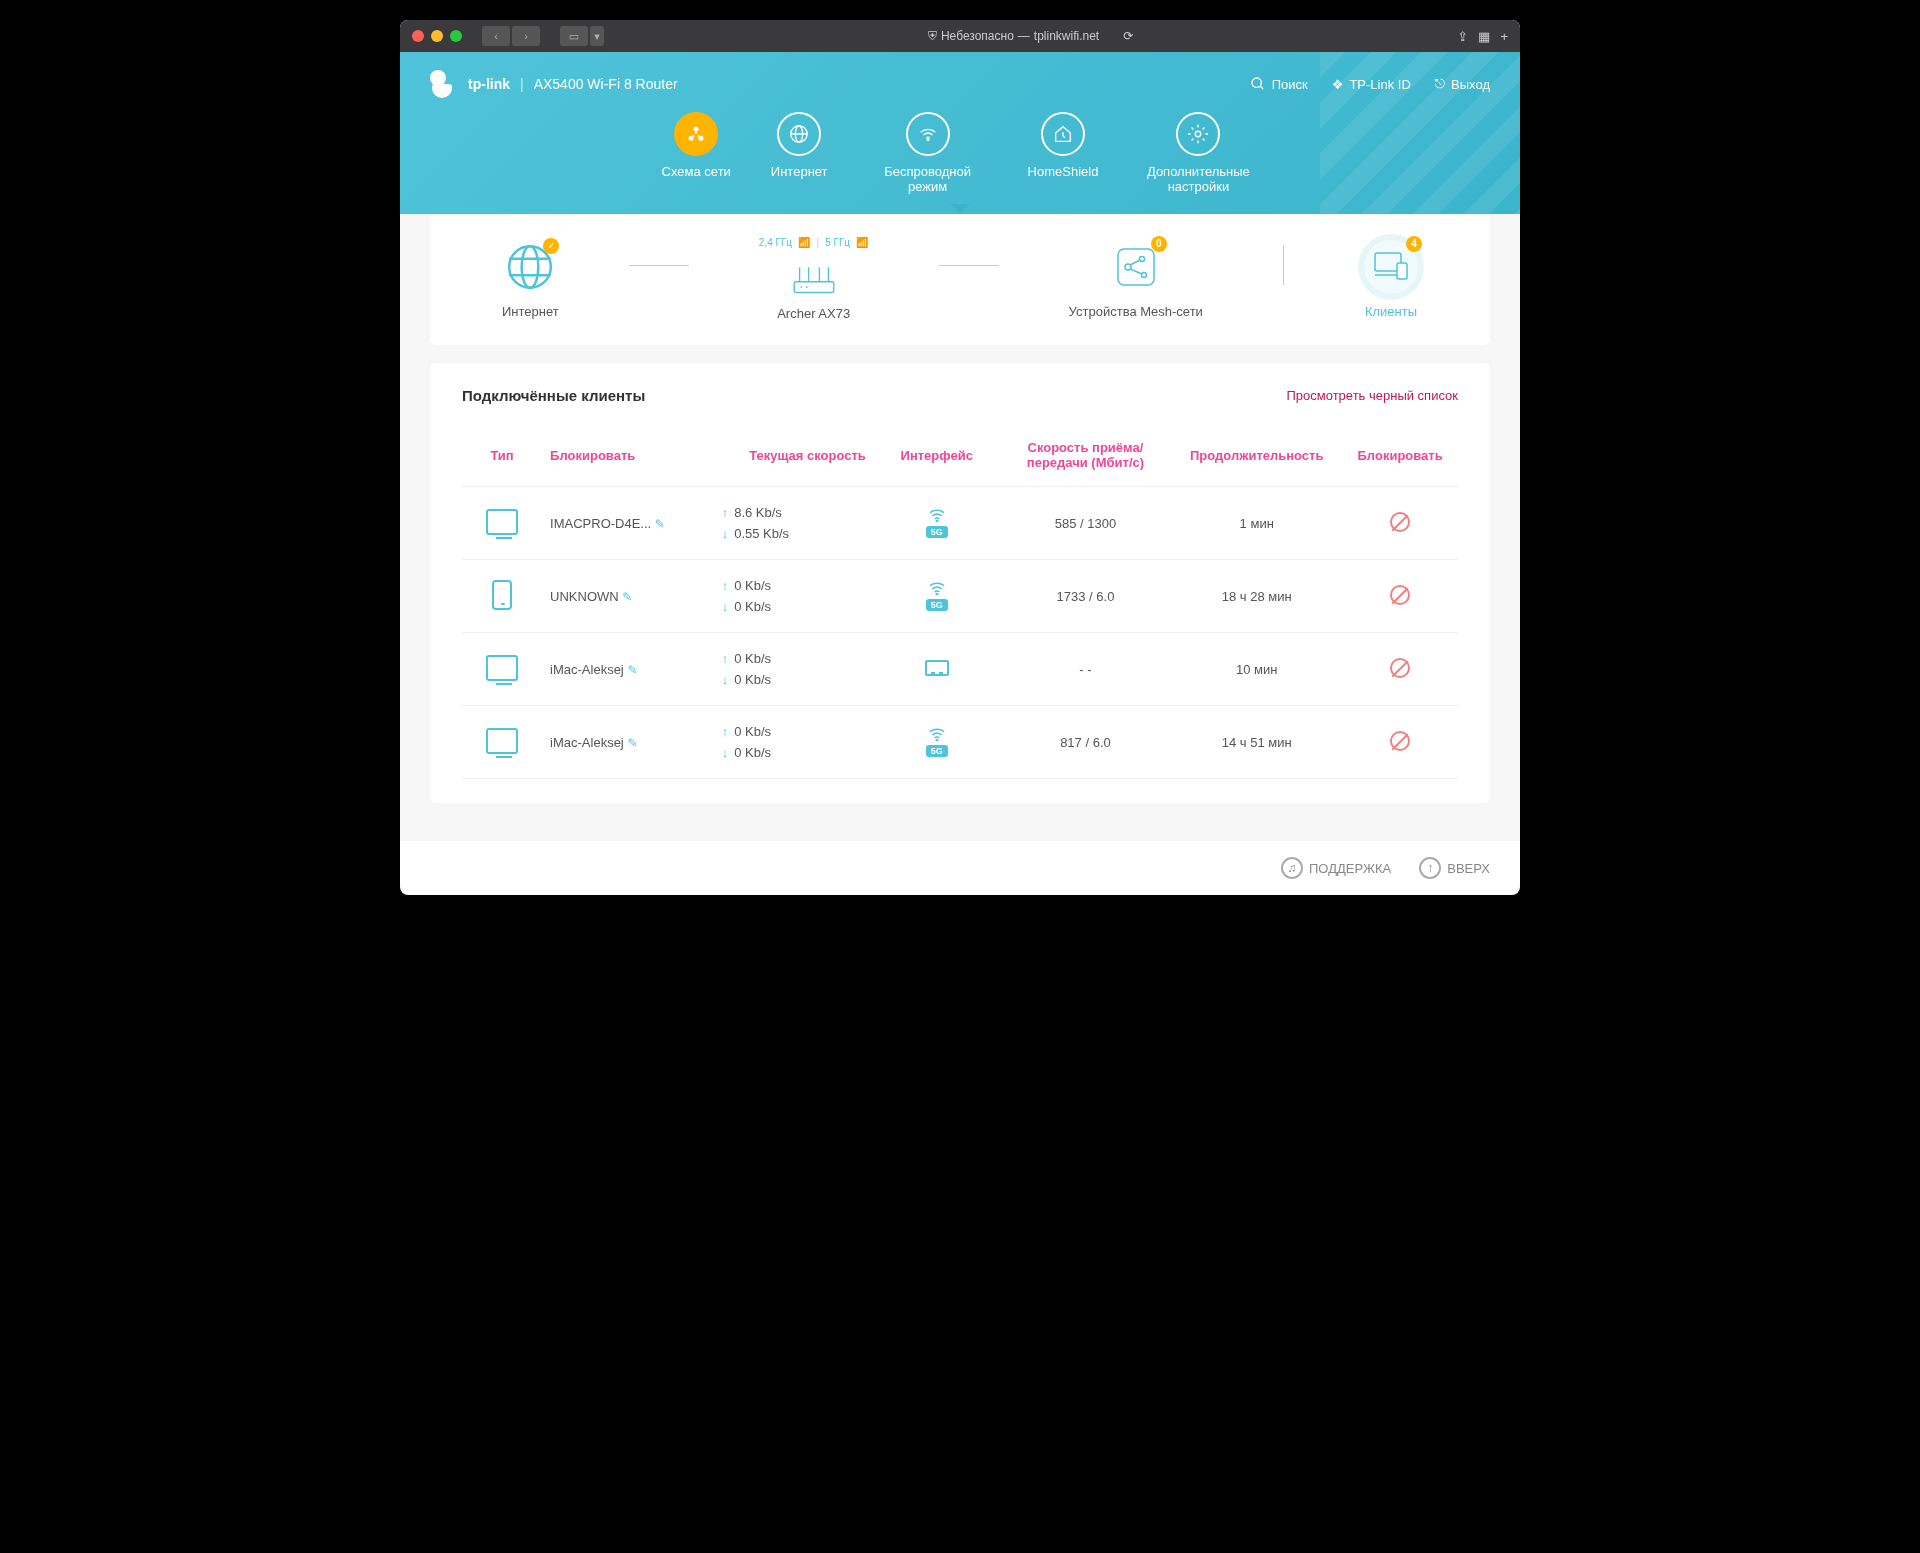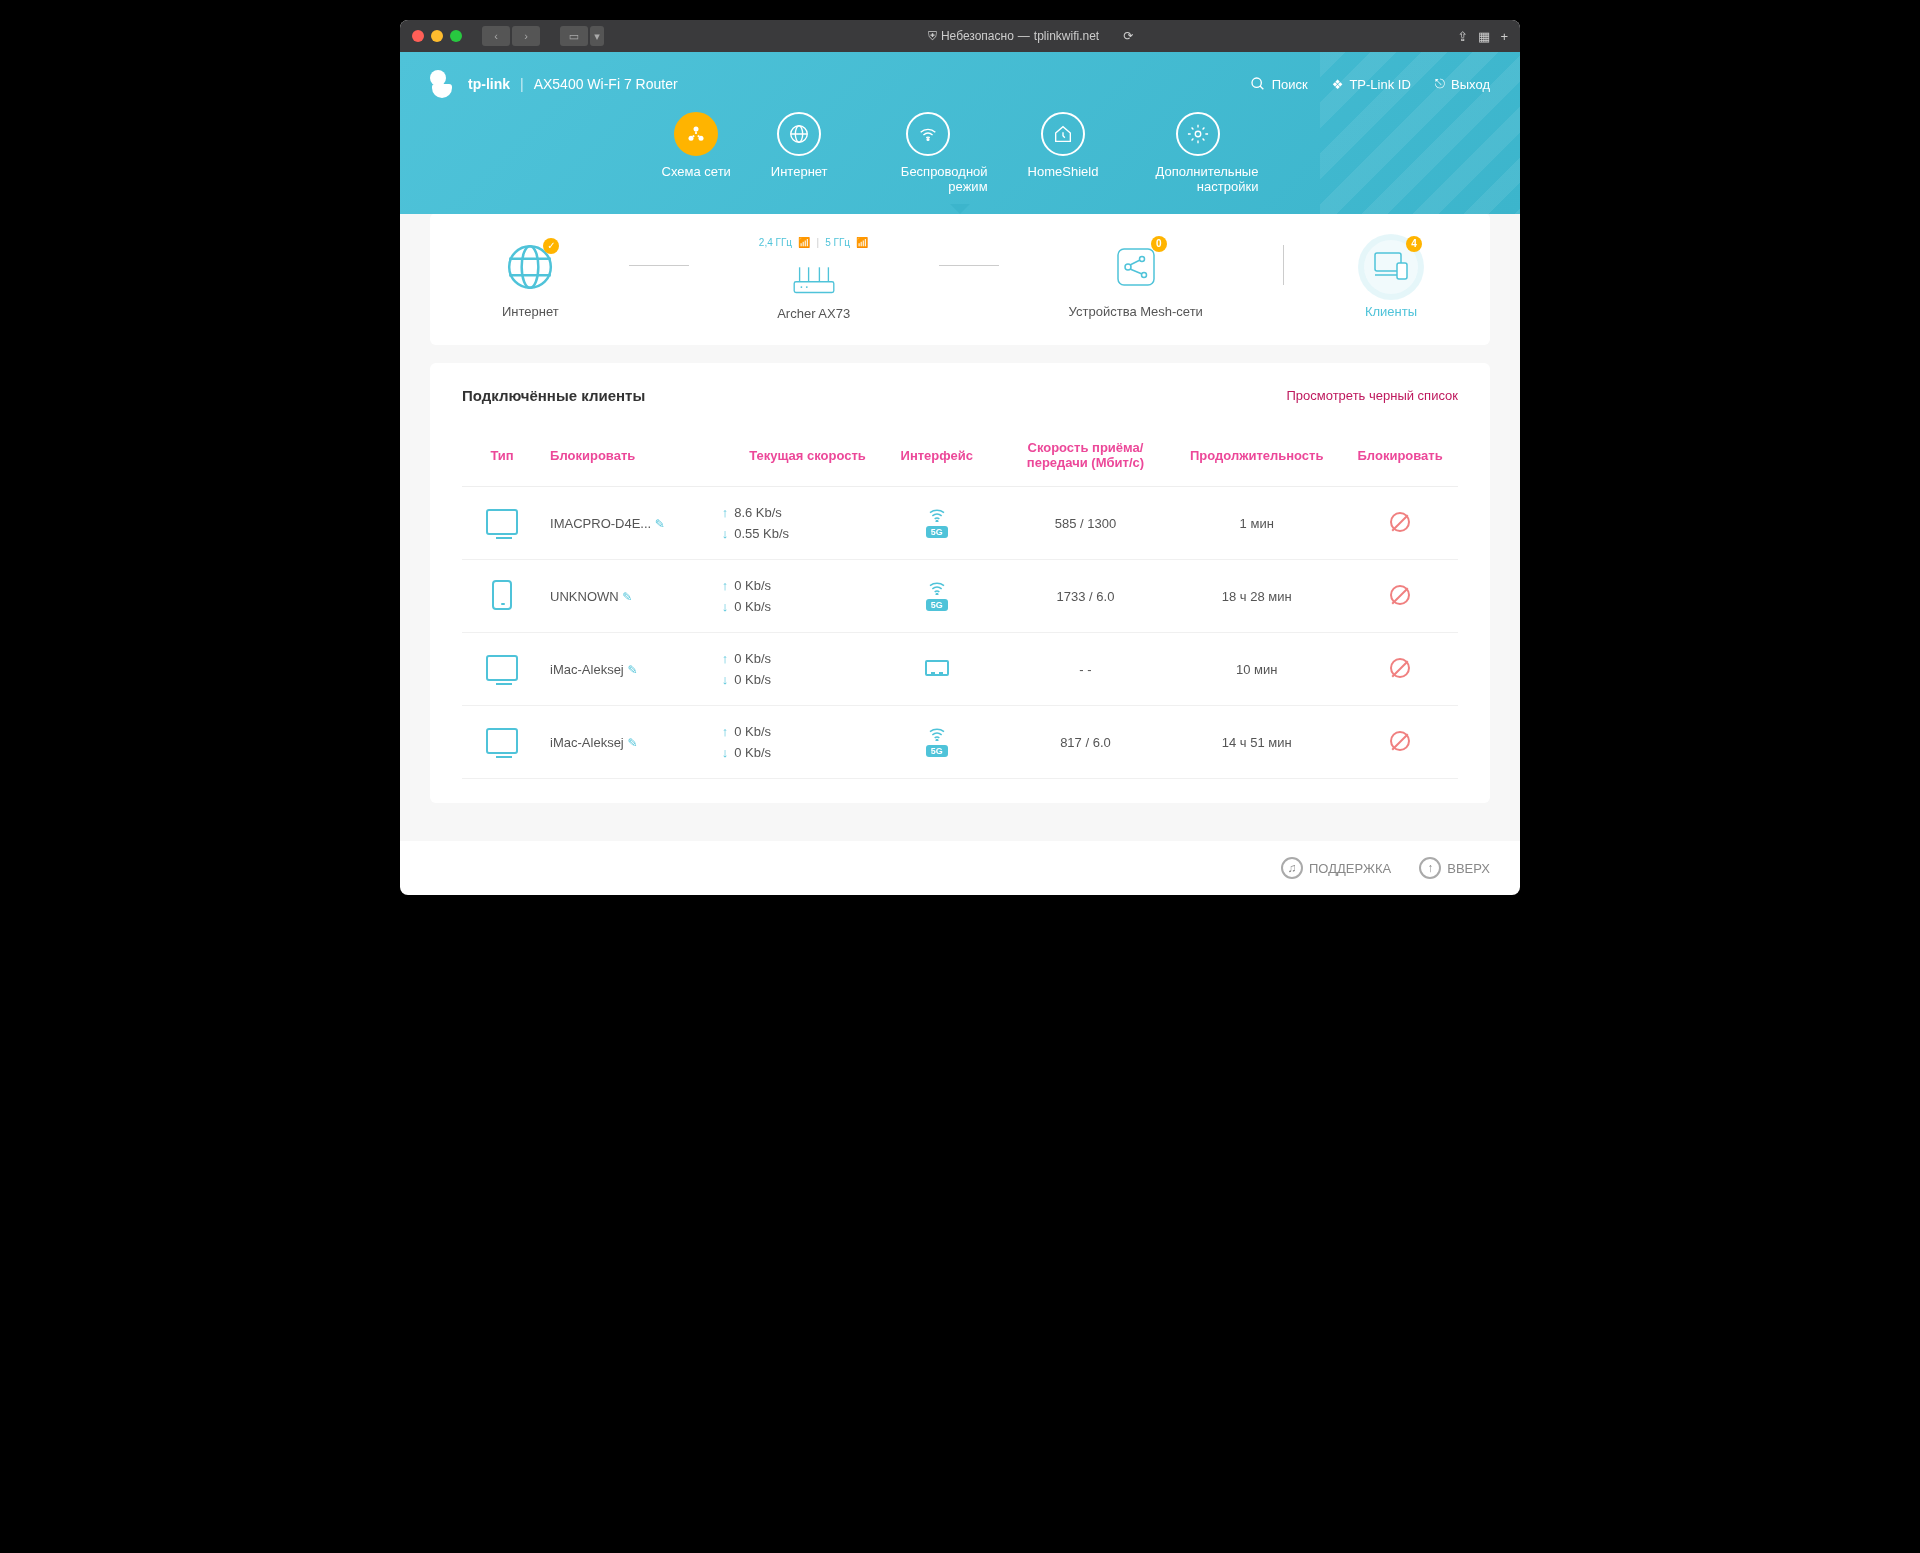--- a/index.html
+++ b/index.html
@@ -18,21 +18,21 @@
 .header { background: linear-gradient(135deg, #4fc3d9, #3cb5cc); padding: 18px 30px 0; position: relative; }
 .header::after { content:''; position:absolute; right:0; top:0; bottom:0; width:200px; background: repeating-linear-gradient(135deg, rgba(255,255,255,.08) 0 18px, transparent 18px 36px); }
 .hrow1 { display: flex; align-items: center; justify-content: space-between; color: #fff; gap: 24px; }
 .logo { display: flex; align-items: center; gap: 10px; font-size: 14px; }
 .logo-icon { width: 28px; height: 28px; position:relative; }
 .logo-icon::before { content:''; position:absolute; top:0; width:16px; height:16px; background:#fff; border-radius:50%; }
 .logo-icon::after { content:''; position:absolute; bottom:0; left:2px; width:20px; height:14px; background:#fff; border-radius:3px 3px 10px 10px; }
 .hacts { display: flex; gap: 24px; align-items: center; font-size: 13px; }
 .hact { display: flex; align-items: center; gap: 6px; cursor: pointer; }
 .nav { display: flex; gap: 40px; justify-content: center; padding: 14px 0 20px; position:relative; z-index:2; }
-.nav-item { display: flex; flex-direction: column; align-items: center; gap: 8px; color: #fff; font-size: 13px; cursor: pointer; text-align:right; max-width:120px; }
+.nav-item { display: flex; flex-direction: column; align-items: center; gap: 8px; color: #fff; font-size: 13px; cursor: pointer; text-align:center; max-width:120px; }
 .nic { width: 44px; height: 44px; border: 2px solid #fff; border-radius: 50%; display: flex; align-items: center; justify-content: center; }
 .nic.active { background: #ffb400; border-color: #ffb400; }
 .arrow-down { width:0; height:0; border-left:10px solid transparent; border-right:10px solid transparent; border-top:10px solid #3cb5cc; margin:-10px auto 0; position:relative; z-index:3;}
 .content { background: #f7f7f7; padding: 0 30px 20px; margin-top:-1px; }
 .card { background: #fff; border-radius: 6px; padding: 24px 32px; margin-bottom: 18px; }
 .topo { display: flex; justify-content: space-around; align-items: center; }
 .topo-item { display: flex; flex-direction: column; align-items: center; gap: 10px; color: #555; font-size: 13px; }
 .topo-ic { width: 54px; height: 54px; display:flex; align-items:center; justify-content:center; position:relative; }
 .topo-line { flex:1; height:1px; background:#ccc; margin:0 -10px; align-self:center; margin-bottom:28px; max-width:60px;}
 .topo-divider { width:1px; height:40px; background:#ccc; align-self:center; margin-bottom:28px; }
@@ -100,21 +100,21 @@
       <span>+</span>
     </div>
   </div>
 
   <div class="header">
     <div class="hrow1">
       <div class="logo">
         <span class="logo-icon"></span>
         <span style="font-weight:600">tp-link</span>
         <span style="opacity:.7">|</span>
-        <span>AX5400 Wi-Fi 7 Router</span>
+        <span>AX5400 Wi-Fi 8 Router</span>
       </div>
       <div class="hacts">
         <div class="hact">
           <svg width="16" height="16" viewBox="0 0 24 24" fill="none" stroke="#fff" stroke-width="2">
               <circle cx="10" cy="10" r="7"></circle>
               <line x1="20" y1="20" x2="15" y2="15"></line>
             </svg>
           <span>Поиск</span>
         </div>
         <div class="hact">

